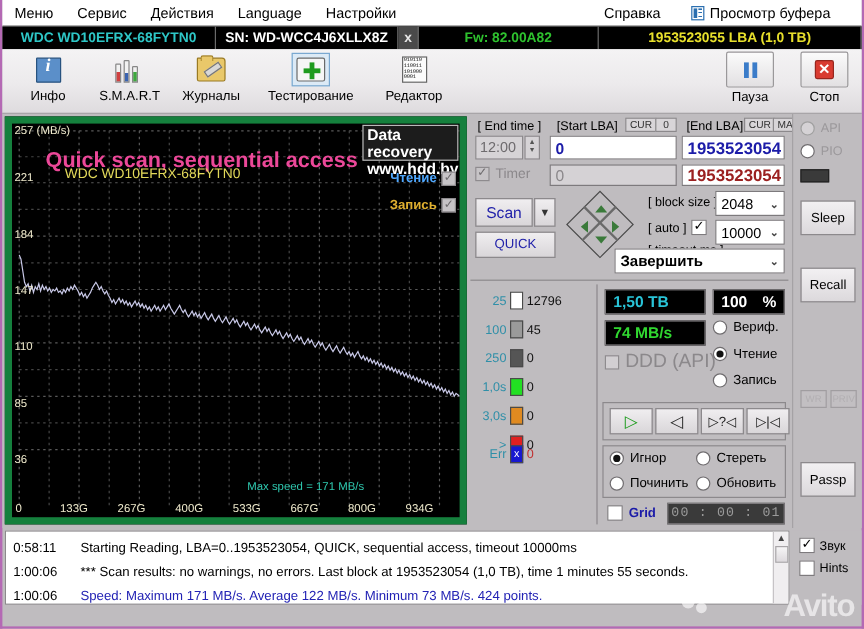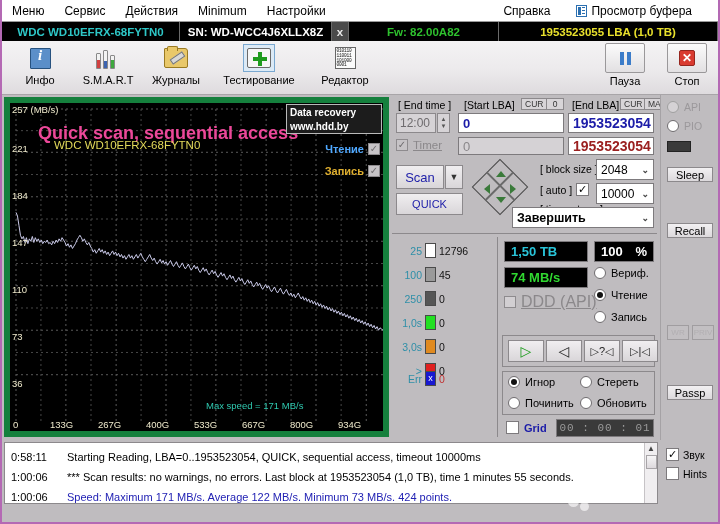--- a/index.html
+++ b/index.html
@@ -149,38 +149,38 @@
   }
   .chart { position:absolute; inset:0; overflow:hidden; }
   .chart svg { position:absolute; left:0; top:0; }
   .yl { position:absolute; color:#efeacc; font-size:9.5px; font-family:"Liberation Sans",sans-serif; left:2px;}
   .xl { position:absolute; color:#efeacc; font-size:9.5px; bottom:1px; }
   .ctitle { position:absolute; left:28px; top:20px; color:#ec4899; font-size:18px; font-weight:bold; }
   .csub  { position:absolute; left:44px; top:36px; color:#e2d95a; font-size:11.5px; }
   .cmax  { position:absolute; left:196px; top:297px; color:#2fc9b0; font-size:9.5px; }
 
   .overlay-logo {
-    position:absolute; right:1px; top:1px; width:96px; height:30px;
+    position:absolute; right:1px; top:1px; width:80px; height:30px;
     background:#1c1c1c; border:1px solid #b9b9b9; color:#fff;
-    font-size:10px; font-weight:bold; line-height:14px; padding:1px 0 0 3px;
+    font-size:13px; font-weight:bold; line-height:14px; padding:1px 0 0 3px;
   }
   .rw-row { position:absolute; right:3px; display:flex; align-items:center; gap:4px; }
   .rw-lab { font-size:11px; font-weight:bold; }
   .cb-dim {
     width:12px;height:12px;background:#c6c3c6;border:1px solid #8e8b8e;
     display:flex;align-items:center;justify-content:center;color:#6e6b6e;font-size:10px;line-height:1;
   }
 
   
   .mid { position:absolute; left:390px; top:2px; width:265px; height:340px; }
   .grp {
     position:absolute; background:#c0bdc0; border:1px solid #8c898c;
   }
   .lbl { font-size:10.5px; color:#000; }
-  .lbl-dim { font-size:10.5px; color:#8b888b;text-decoration:underline; }
+  .lbl-dim { font-size:10.5px; color:#8b888b; }
   .tagbox {
     display:inline-flex;align-items:center;justify-content:center;
     background:#d8d5d8;border:1px solid #8c898c;font-size:8.5px;color:#333;
     height:12px; padding:0 3px;
   }
   .fld {
     background:#fff;border:1px solid #7d7a7d;font-size:13px;font-weight:bold;
     display:flex;align-items:center;padding-left:4px;color:#1c1ca8;
   }
   .fld.dim { background:#d5d2d5; color:#8b888b; font-weight:normal; }
@@ -226,21 +226,21 @@
   .mediabtn{
     width:36px;height:22px;background:linear-gradient(to bottom,#f0eef0,#d9d6d9);
     border:1px solid #8c898c;display:flex;align-items:center;justify-content:center;
     font-size:12px; color:#222;
   }
 
   
   .rail { position:absolute; left:658px; top:0px; width:58px; height:345px; background:#bfbcbf;
           border-left:1px solid #a5a2a5; }
   .rbtn{
-    position:absolute; left:6px; width:46px; height:15px;
+    position:absolute; left:6px; width:46px; height:29px;
     background:linear-gradient(to bottom,#f2f0f2,#dcd9dc); border:1px solid #8c898c;
     display:flex;align-items:center;justify-content:center;font-size:11px;color:#000;
   }
   .rsmall{ position:absolute; width:22px;height:15px;background:#c2bfc2;border:1px solid #a09da0;
     display:flex;align-items:center;justify-content:center;font-size:8px;color:#b2afb2;}
 
   
   .log {
     position:absolute; left:2px; top:442px; width:654px; height:62px;
     background:#fff; border:1px solid #8c898c; overflow:hidden;
@@ -272,21 +272,21 @@
 </style>
 </head>
 <body>
 
 <div id="app">
 
   <div class="menubar">
     <div class="mi">Меню</div>
     <div class="mi">Сервис</div>
     <div class="mi">Действия</div>
-    <div class="mi">Minimum</div>
+    <div class="mi">Language</div>
     <div class="mi">Настройки</div>
     <div class="spacer"></div>
     <div class="mi help">Справка</div>
     <div class="buf-btn">
       <span class="buf-ico"></span>
       <span>Просмотр буфера</span>
     </div>
   </div>
 
   <div class="drivebar">
@@ -384,21 +384,21 @@
             <line x1="281.0625" x2="281.0625" y1="6" y2="321" stroke="#464646" stroke-width="1" stroke-dasharray="2,3"></line>
             <line x1="331.125" x2="331.125" y1="6" y2="321" stroke="#464646" stroke-width="1" stroke-dasharray="2,3"></line>
             <path d="M6.00,109.40 L7.49,113.01 L8.97,122.63 L10.46,132.25 L11.94,135.85 L13.43,133.45 L14.91,139.46 L16.40,134.65 L17.89,140.66 L19.37,135.85 L20.86,138.26 L22.34,133.45 L23.83,139.46 L25.32,134.65 L26.80,138.26 L28.29,135.85 L29.77,139.46 L31.26,137.05 L32.74,140.66 L34.23,138.26 L35.72,139.46 L37.20,137.05 L38.69,140.66 L40.17,139.46 L41.66,141.86 L43.15,138.26 L44.63,140.66 L46.12,137.05 L47.60,139.46 L49.09,135.85 L50.57,138.26 L52.06,134.65 L53.55,137.05 L55.03,139.46 L56.52,143.07 L58.00,140.66 L59.49,144.27 L60.98,141.86 L62.46,145.47 L63.95,143.07 L65.43,140.66 L66.92,137.05 L68.40,134.65 L69.89,132.25 L71.38,134.65 L72.86,138.26 L74.35,135.85 L75.83,139.46 L77.32,141.86 L78.81,139.46 L80.29,143.07 L81.78,145.47 L83.26,149.08 L84.75,146.67 L86.23,150.28 L87.72,147.88 L89.21,145.47 L90.69,149.08 L92.18,146.67 L93.66,150.28 L95.15,147.88 L96.64,151.48 L98.12,149.08 L99.61,152.68 L101.09,150.28 L102.58,147.88 L104.06,151.48 L105.55,149.08 L107.04,152.68 L108.52,150.28 L110.01,153.89 L111.49,151.48 L112.98,155.09 L114.47,152.68 L115.95,156.29 L117.44,153.89 L118.92,151.48 L120.41,155.09 L121.89,152.68 L123.38,156.29 L124.87,153.89 L126.35,151.48 L127.84,155.09 L129.32,152.68 L130.81,150.28 L132.30,153.89 L133.78,156.29 L135.27,158.70 L136.75,156.29 L138.24,153.89 L139.72,151.48 L141.21,155.09 L142.70,157.49 L144.18,155.09 L145.67,158.70 L147.15,161.10 L148.64,158.70 L150.13,156.29 L151.61,159.90 L153.10,157.49 L154.58,161.10 L156.07,158.70 L157.55,162.30 L159.04,159.90 L160.53,157.49 L162.01,161.10 L163.50,163.51 L164.98,161.10 L166.47,158.70 L167.96,162.30 L169.44,164.71 L170.93,162.30 L172.41,159.90 L173.90,163.51 L175.38,165.91 L176.87,163.51 L178.36,161.10 L179.84,164.71 L181.33,167.11 L182.81,164.71 L184.30,162.30 L185.79,165.91 L187.27,163.51 L188.76,167.11 L190.24,169.52 L191.73,167.11 L193.21,164.71 L194.70,168.32 L196.19,165.91 L197.67,169.52 L199.16,171.92 L200.64,169.52 L202.13,167.11 L203.62,170.72 L205.10,168.32 L206.59,171.92 L208.07,174.33 L209.56,171.92 L211.04,169.52 L212.53,173.12 L214.02,170.72 L215.50,174.33 L216.99,176.73 L218.47,174.33 L219.96,171.92 L221.45,175.53 L222.93,173.12 L224.42,176.73 L225.90,179.14 L227.39,176.73 L228.87,174.33 L230.36,177.93 L231.85,175.53 L233.33,179.14 L234.82,181.54 L236.30,179.14 L237.79,176.73 L239.28,180.34 L240.76,177.93 L242.25,181.54 L243.73,183.95 L245.22,181.54 L246.70,179.14 L248.19,182.74 L249.68,180.34 L251.16,183.95 L252.65,186.35 L254.13,183.95 L255.62,181.54 L257.11,185.15 L258.59,182.74 L260.08,186.35 L261.56,188.75 L263.05,186.35 L264.53,183.95 L266.02,187.55 L267.51,189.96 L268.99,187.55 L270.48,185.15 L271.96,188.75 L273.45,191.16 L274.94,188.75 L276.42,186.35 L277.91,189.96 L279.39,192.36 L280.88,189.96 L282.36,193.56 L283.85,191.16 L285.34,194.77 L286.82,192.36 L288.31,189.96 L289.79,193.56 L291.28,195.97 L292.77,193.56 L294.25,197.17 L295.74,194.77 L297.22,198.37 L298.71,195.97 L300.19,199.58 L301.68,197.17 L303.17,200.78 L304.65,198.37 L306.14,201.98 L307.62,199.58 L309.11,203.18 L310.60,200.78 L312.08,204.39 L313.57,201.98 L315.05,205.59 L316.54,203.18 L318.02,206.79 L319.51,204.39 L321.00,207.99 L322.48,205.59 L323.97,209.19 L325.45,206.79 L326.94,210.40 L328.43,207.99 L329.91,211.60 L331.40,209.19 L332.88,212.80 L334.37,210.40 L335.85,214.00 L337.34,211.60 L338.83,215.21 L340.31,212.80 L341.80,216.41 L343.28,214.00 L344.77,217.61 L346.26,215.21 L347.74,218.81 L349.23,216.41 L350.71,220.02 L352.20,217.61 L353.68,221.22 L355.17,218.81 L356.66,222.42 L358.14,220.02 L359.63,223.62 L361.11,221.22 L362.60,224.82 L364.09,222.42 L365.57,226.03 L367.06,223.62 L368.54,227.23 L370.03,224.82 L371.51,226.03 L373.00,227.23 " fill="none" stroke="#c9c9e8" stroke-width="1"></path>
           </svg>
       </div>
       <div class="yl" style="top:1px">257 (MB/s)</div>
       <div class="yl" style="top:40px">221</div>
       <div class="yl" style="top:87px">184</div>
       <div class="yl" style="top:134px">147</div>
       <div class="yl" style="top:181px">110</div>
-      <div class="yl" style="top:228px">73</div>
+      <div class="yl" style="top:228px">85</div>
       <div class="yl" style="top:275px">36</div>
 
       <div class="xl" style="left:3px">0</div>
       <div class="xl" style="left:40px">133G</div>
       <div class="xl" style="left:88px">267G</div>
       <div class="xl" style="left:136px">400G</div>
       <div class="xl" style="left:184px">533G</div>
       <div class="xl" style="left:232px">667G</div>
       <div class="xl" style="left:280px">800G</div>
       <div class="xl" style="left:328px">934G</div>
@@ -624,14 +624,15 @@
       <span class="cbx"></span>
       <span>Hints</span>
     </div>
   </div>
 
   <div class="wm-dot">
     <i style="left:0;top:4px;width:11px;height:11px"></i>
     <i style="left:12px;top:0px;width:7px;height:7px"></i>
     <i style="left:12px;top:10px;width:9px;height:9px"></i>
   </div>
+  <div class="wm">Avito</div>
 
 </div>
 
 </body></html>

